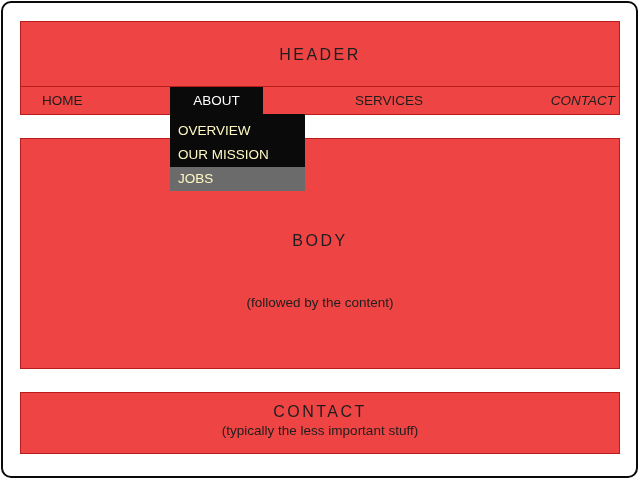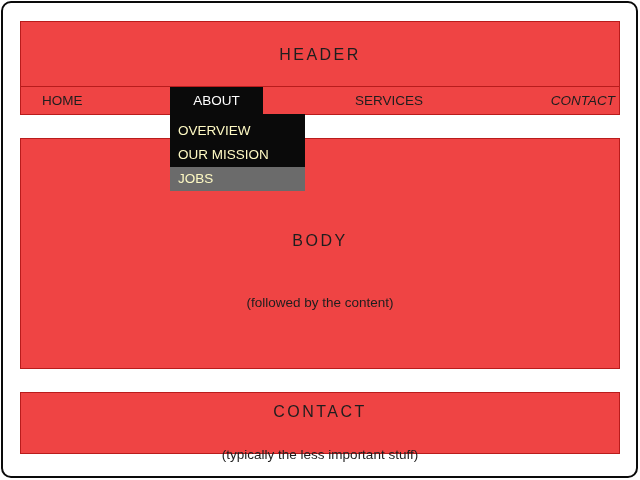--- a/index.html
+++ b/index.html
@@ -87,21 +87,21 @@
     color: #fef9c3;
     white-space: nowrap;
     cursor: default;
   }
   .dropdown-item.highlighted { background: #6b6b6b; }
   .body-box { left: 20px; top: 138px; width: 600px; height: 231px; }
   .body-box .section-title { top: 93px; }
   .body-box .section-subtitle { top: 112px; margin-top: 44px; }
   .footer-box { left: 20px; top: 392px; width: 600px; height: 62px; }
   .footer-box .section-title { top: 10px; }
-  .footer-box .section-subtitle { top: 30px; margin-top: 24px; }
+  .footer-box .section-subtitle { top: 30px; }
 </style>
 </head>
 <body>
 
 <div class="canvas">
 
   <div class="frame"></div>
 
   <div class="box header-box">
     <div class="section-title">HEADER</div>

